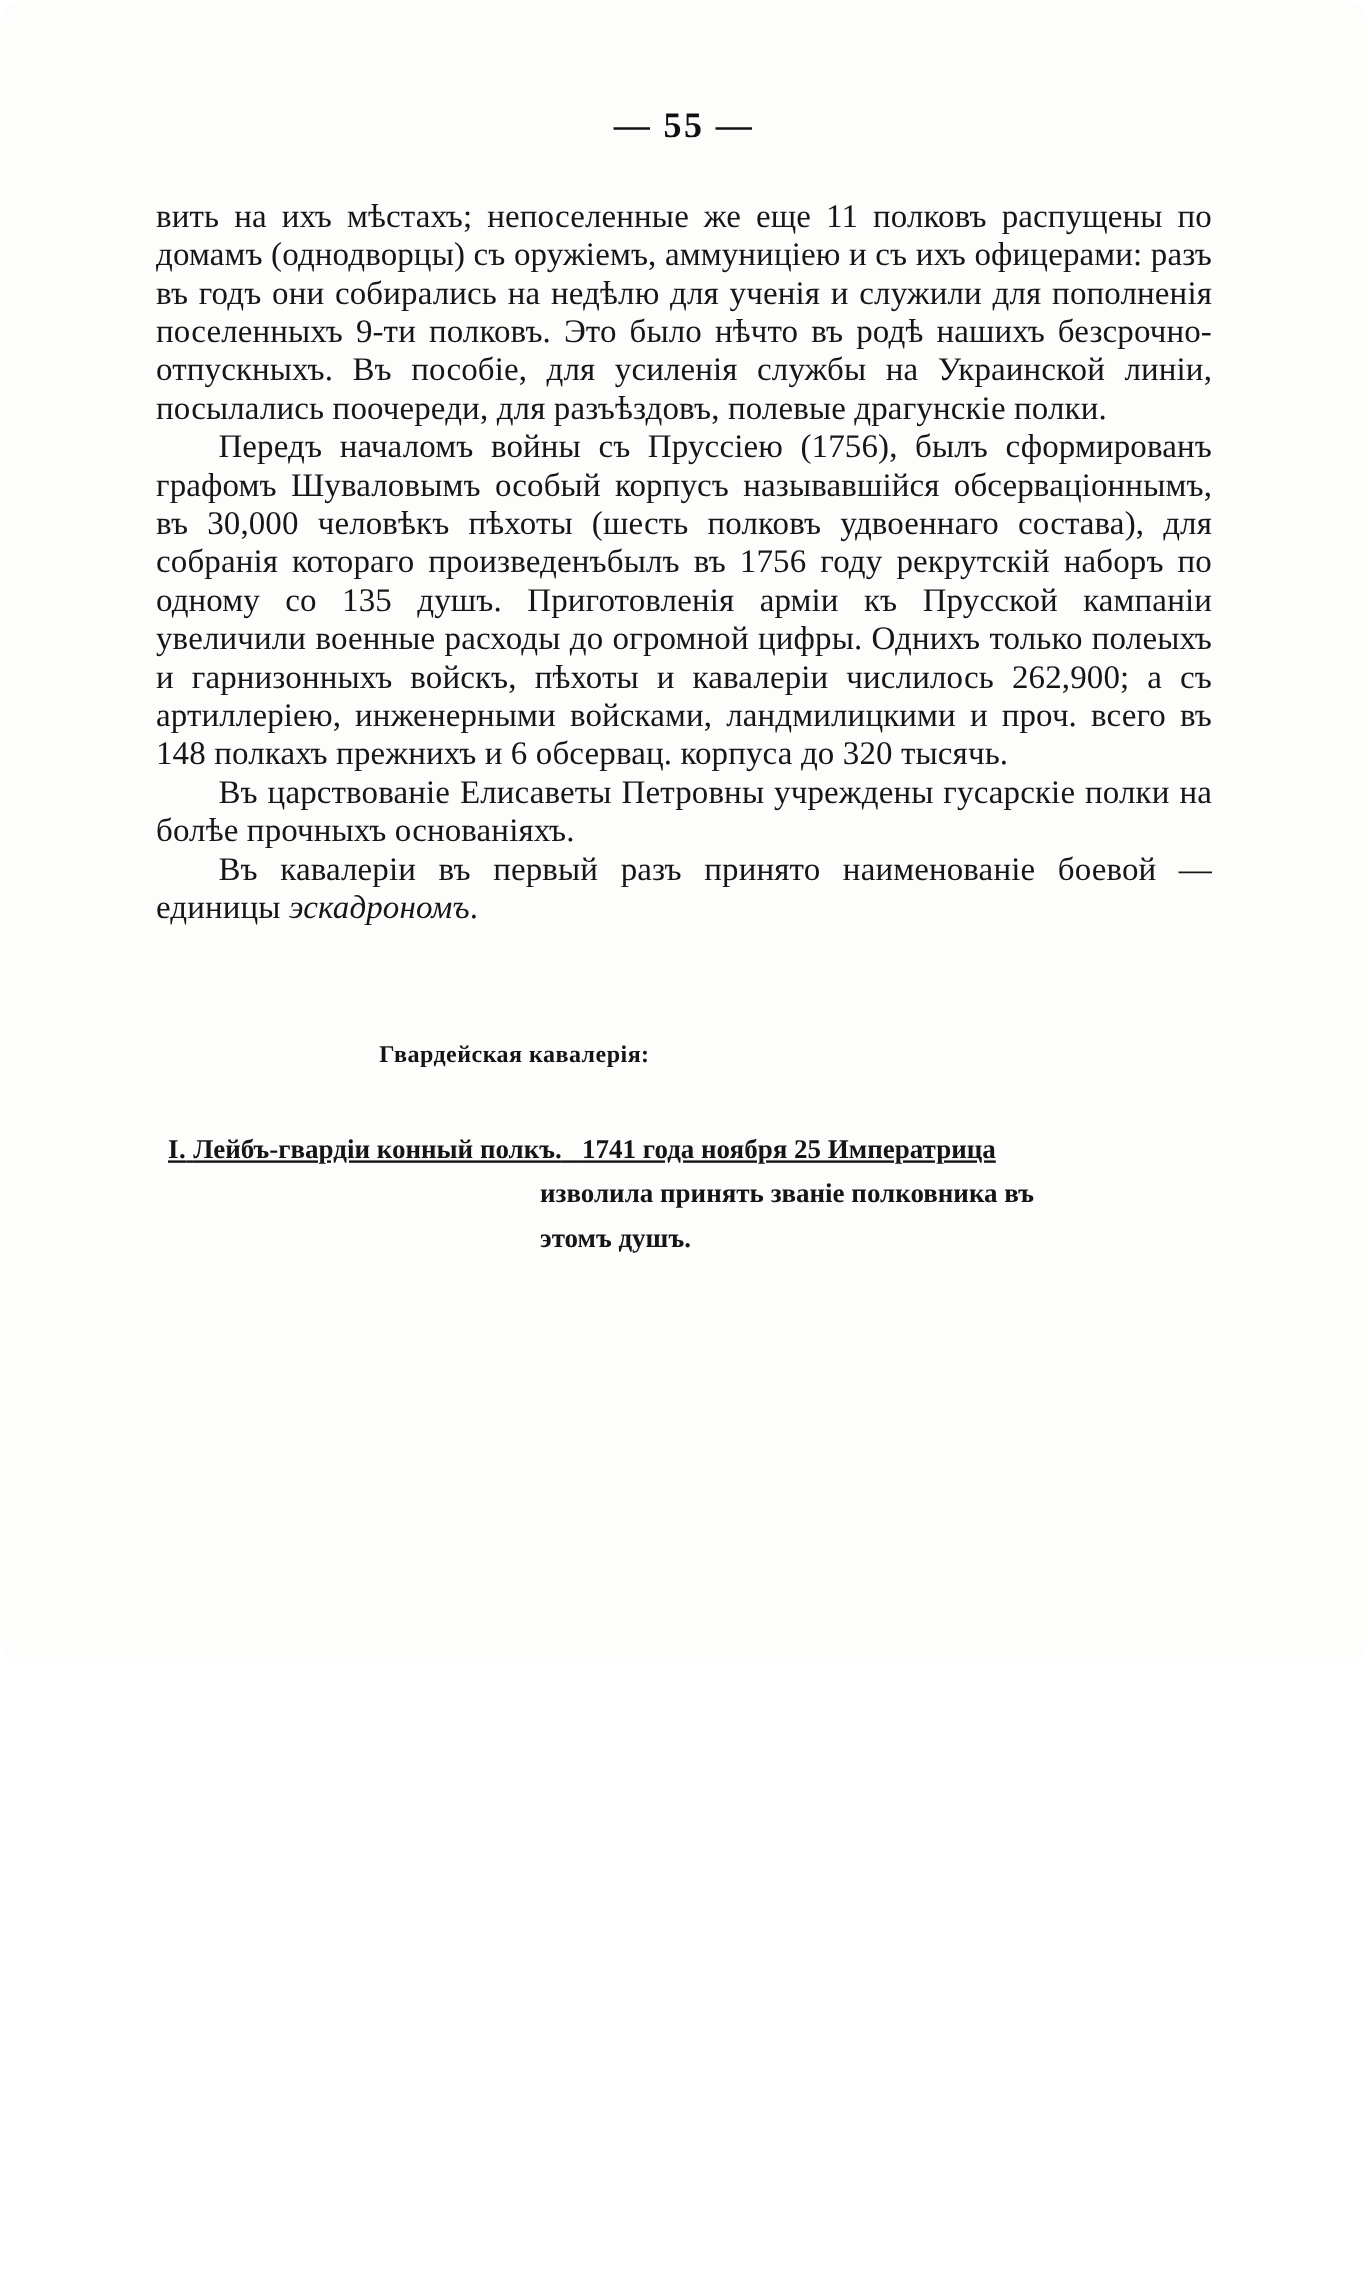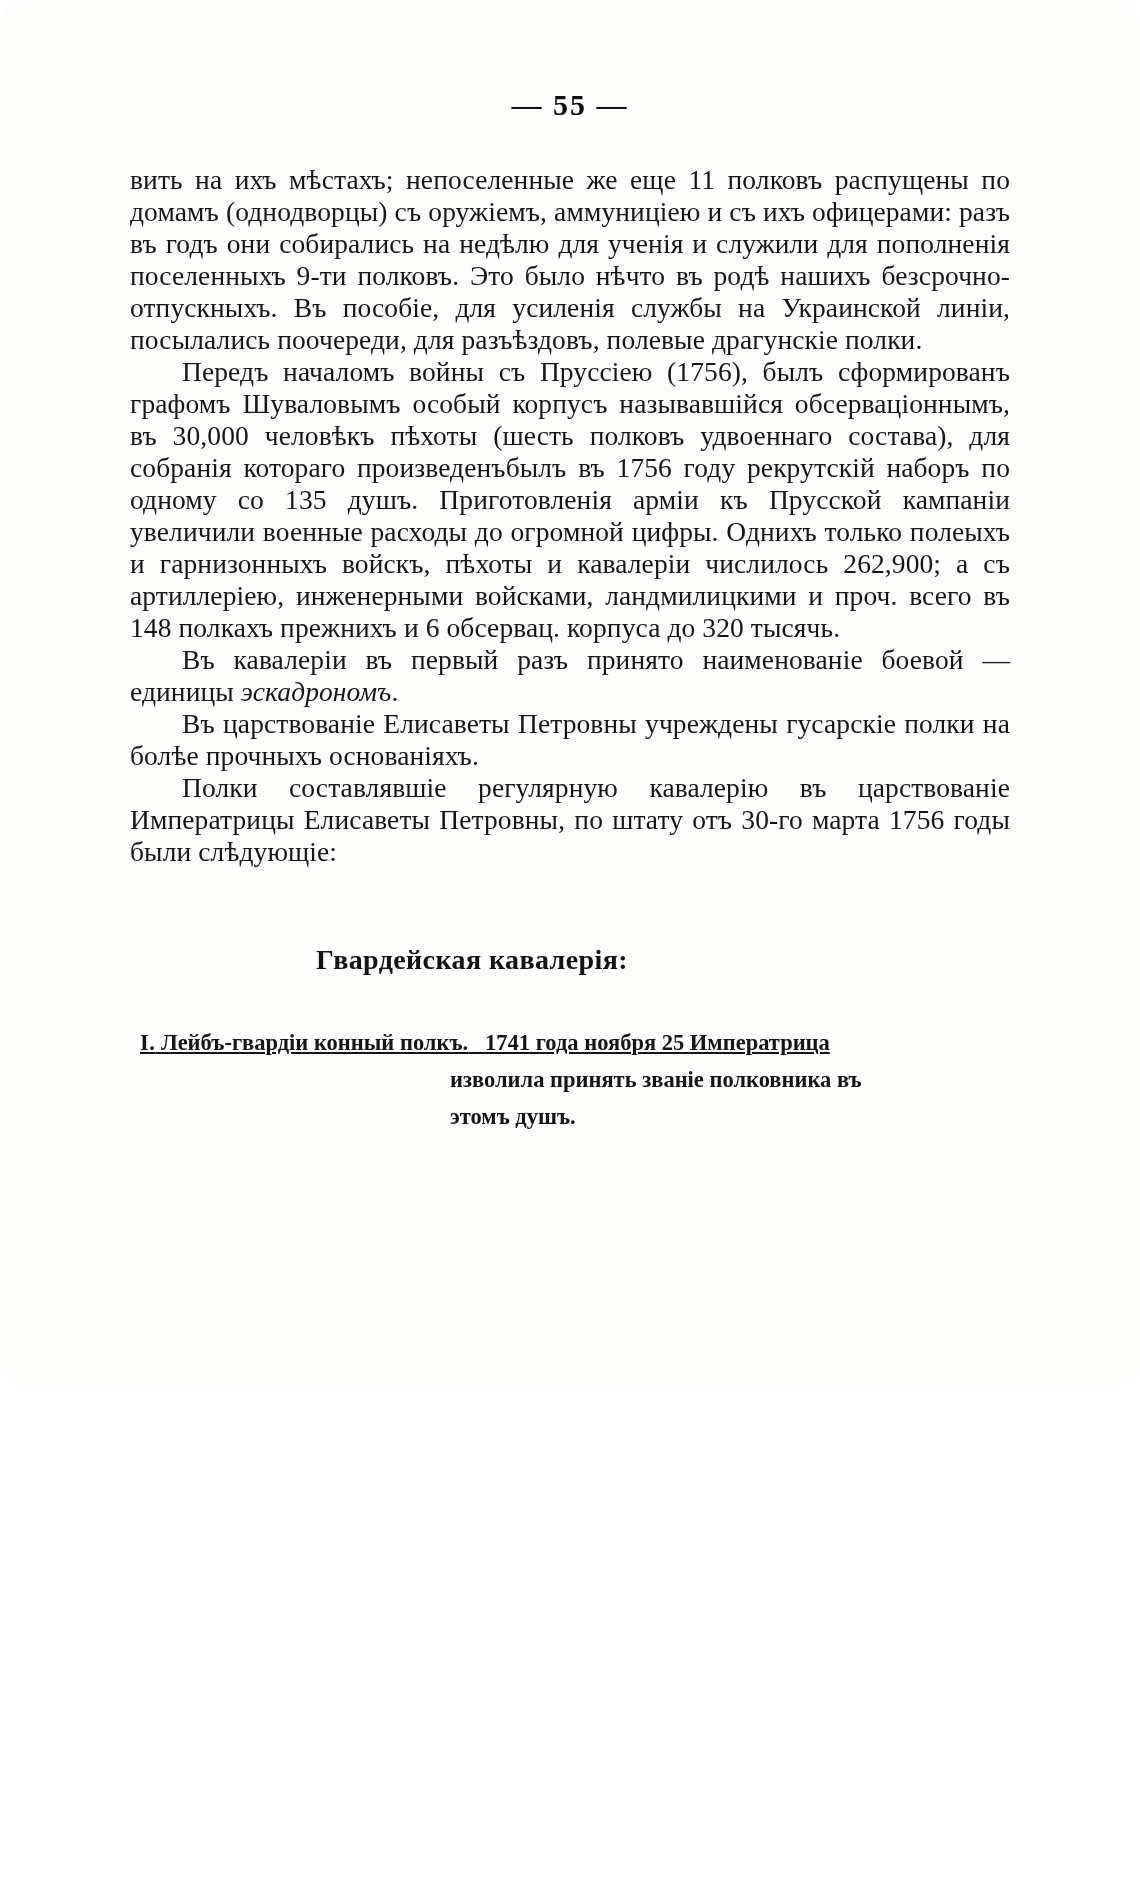--- a/index.html
+++ b/index.html
@@ -44,23 +44,23 @@
     text-indent: 52px;
   }
   p.para + p.para {
     margin-top: 0;
     font-family: Liberation Serif, serif;
   }
   .italic {
     font-style: italic;
   }
   .section-title {
-    margin-top: 76px;
+    margin-top: 96px;
     margin-left: 186px;
-    font-size: 28px;
+    font-size: 20px;
     font-weight: bold;
     letter-spacing: 0.4px;
     color: #141414;
   }
   .entry {
     margin-top: 48px;
     font-size: 22.5px;
     line-height: 37px;
     font-weight: bold;
     color: #151515;
@@ -102,25 +102,24 @@
   <div class="page-header">
     <span>—  55  —</span>
   </div>
 
   <div class="body-col">
 
     <p class="para">вить на ихъ мѣстахъ; непоселенные же еще 11 полковъ распущены по домамъ (однодворцы) съ оружіемъ, аммуниціею и съ ихъ офицерами: разъ въ годъ они собирались на недѣлю для ученія и служили для пополненія поселенныхъ 9-ти полковъ. Это было нѣчто въ родѣ нашихъ безсрочно-отпускныхъ. Въ пособіе, для усиленія службы на Украинской линіи, посылались поочереди, для разъѣздовъ, полевые драгунскіе полки.</p>
 
     <p class="para indent">Передъ началомъ войны съ Пруссіею (1756), былъ сформированъ графомъ Шуваловымъ особый корпусъ называвшійся обсерваціоннымъ, въ 30,000 человѣкъ пѣхоты (шесть полковъ удвоеннаго состава), для собранія котораго произведенъбылъ въ 1756 году рекрутскій наборъ по одному со 135 душъ. Приготовленія арміи къ Прусской кампаніи увеличили военные расходы до огромной цифры. Однихъ только полеыхъ и гарнизонныхъ войскъ, пѣхоты и кавалеріи числилось 262,900; а съ артиллеріею, инженерными войсками, ландмилицкими и проч. всего въ 148 полкахъ прежнихъ и 6 обсервац. корпуса до 320 тысячь.</p>
 
+    <p class="para indent">Въ царствованіе Елисаветы Петровны учреждены гусарскіе полки на болѣе прочныхъ основаніяхъ.</p>
+
     <p class="para indent"><span>Въ кавалеріи въ первый разъ принято наименованіе боевой — единицы </span><span class="italic">эскадрономъ</span><span>.</span></p>
 
-    <p class="para indent">Въ царствованіе Елисаветы Петровны учреждены гусарскіе полки на болѣе прочныхъ основаніяхъ.</p>
-
-    <p class="para indent">Полки составлявшіе регулярную кавалерію въ царствованіе Императрицы Елисаветы Петровны, по штату отъ 30-го марта 1756 годы были слѣдующіе:</p>
 
     <div class="section-title">Гвардейская кавалерія:</div>
 
     <div class="entry-block">
       <div class="entry">
         <div class="line1">
           <span class="roman">I.</span>
           <span>Лейбъ-гвардіи конный полкъ.</span>
           &nbsp;
           <span>1741 года ноября 25 Императрица</span>

